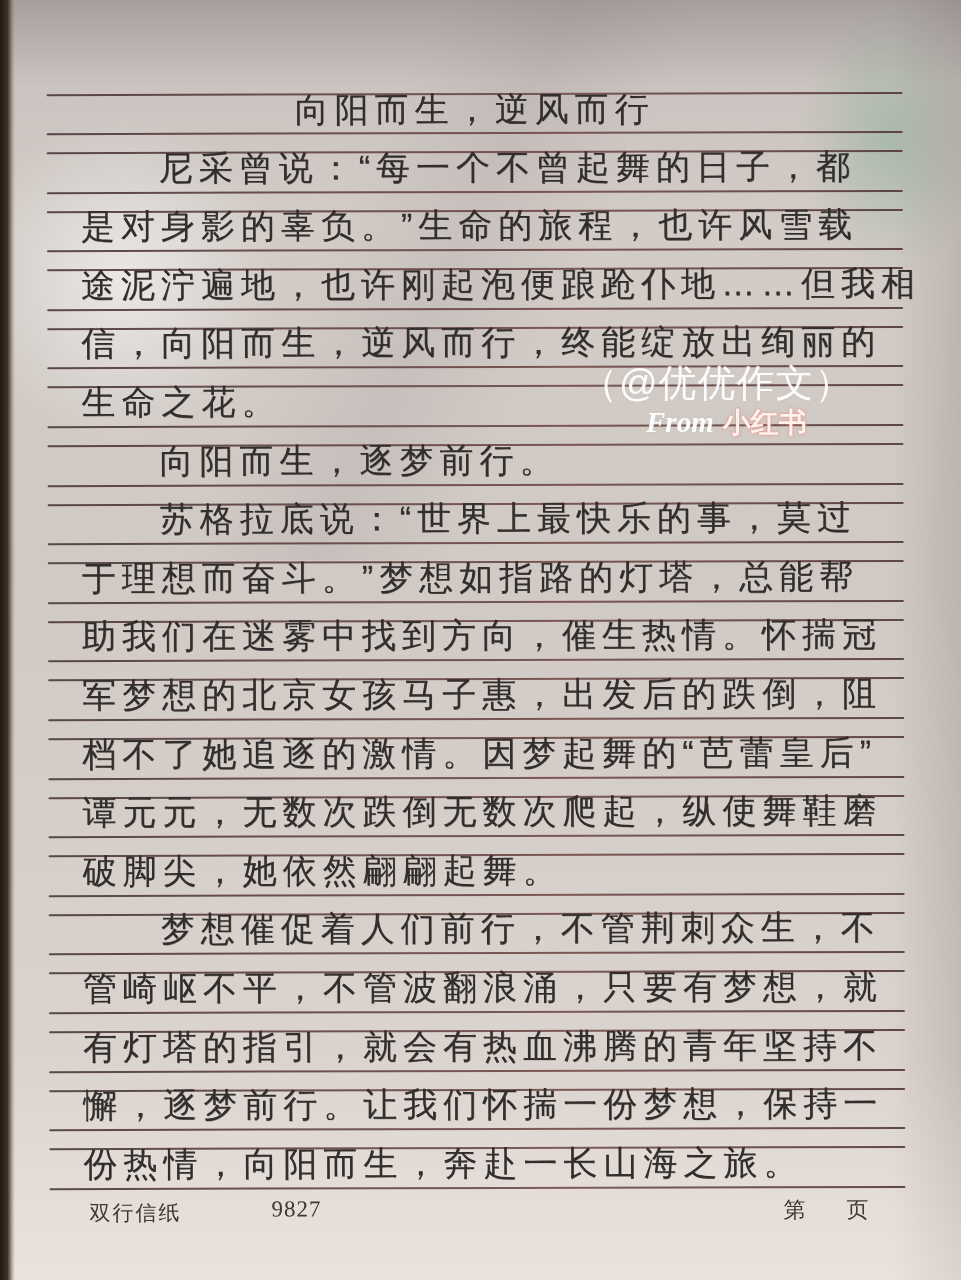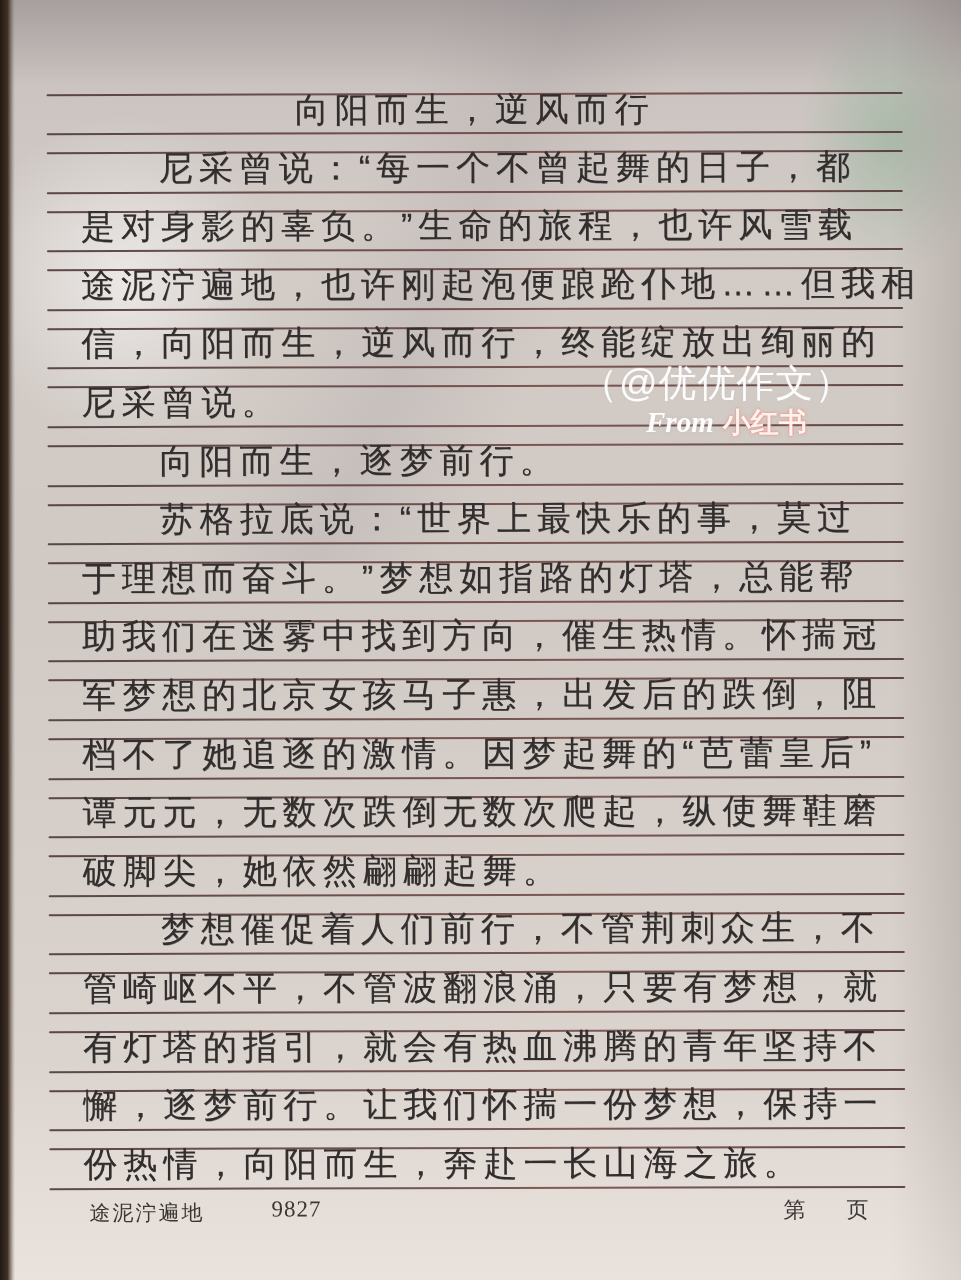--- a/index.html
+++ b/index.html
@@ -114,37 +114,37 @@
         <div class="rule" style="top: 1186.8px;"></div>
       </div>
 
     <div class="hand hand-title" style="top:87px">向阳而生，逆风而行</div>
 
     <div id="body-rows">
         <div class="hand hand-row indent" style="top: 144.6px;">尼采曾说：“每一个不曾起舞的日子，都</div>
         <div class="hand hand-row" style="top: 203.2px;">是对身影的辜负。”生命的旅程，也许风雪载</div>
         <div class="hand hand-row" style="top: 261.8px;">途泥泞遍地，也许刚起泡便踉跄仆地……但我相</div>
         <div class="hand hand-row" style="top: 320.4px;">信，向阳而生，逆风而行，终能绽放出绚丽的</div>
-        <div class="hand hand-row" style="top: 379px;">尼采曾说。</div>
+        <div class="hand hand-row" style="top: 379px;">生命之花。</div>
         <div class="hand hand-row indent" style="top: 437.6px;">向阳而生，逐梦前行。</div>
         <div class="hand hand-row indent" style="top: 496.2px;">苏格拉底说：“世界上最快乐的事，莫过</div>
         <div class="hand hand-row" style="top: 554.8px;">于理想而奋斗。”梦想如指路的灯塔，总能帮</div>
         <div class="hand hand-row" style="top: 613.4px;">助我们在迷雾中找到方向，催生热情。怀揣冠</div>
         <div class="hand hand-row" style="top: 672px;">军梦想的北京女孩马子惠，出发后的跌倒，阻</div>
         <div class="hand hand-row" style="top: 730.6px;">档不了她追逐的激情。因梦起舞的“芭蕾皇后”</div>
         <div class="hand hand-row" style="top: 789.2px;">谭元元，无数次跌倒无数次爬起，纵使舞鞋磨</div>
         <div class="hand hand-row" style="top: 847.8px;">破脚尖，她依然翩翩起舞。</div>
         <div class="hand hand-row indent" style="top: 906.4px;">梦想催促着人们前行，不管荆刺众生，不</div>
         <div class="hand hand-row" style="top: 965px;">管崎岖不平，不管波翻浪涌，只要有梦想，就</div>
         <div class="hand hand-row" style="top: 1023.6px;">有灯塔的指引，就会有热血沸腾的青年坚持不</div>
         <div class="hand hand-row" style="top: 1082.2px;">懈，逐梦前行。让我们怀揣一份梦想，保持一</div>
         <div class="hand hand-row" style="top: 1140.8px;">份热情，向阳而生，奔赴一长山海之旅。</div>
       </div>
 
-    <div class="foot foot-type">途泥泞遍地</div>
+    <div class="foot foot-type">双行信纸</div>
     <div class="foot foot-code">9827</div>
     <div class="foot foot-di">第</div>
     <div class="foot foot-ye">页</div>
   </div>
 
   <div class="wm wm-from-line">
     <span class="wm-from-word">From</span><span class="wm-brand">小红书</span>
   </div>
   <div class="wm wm-credit">（@优优作文）</div>
 

